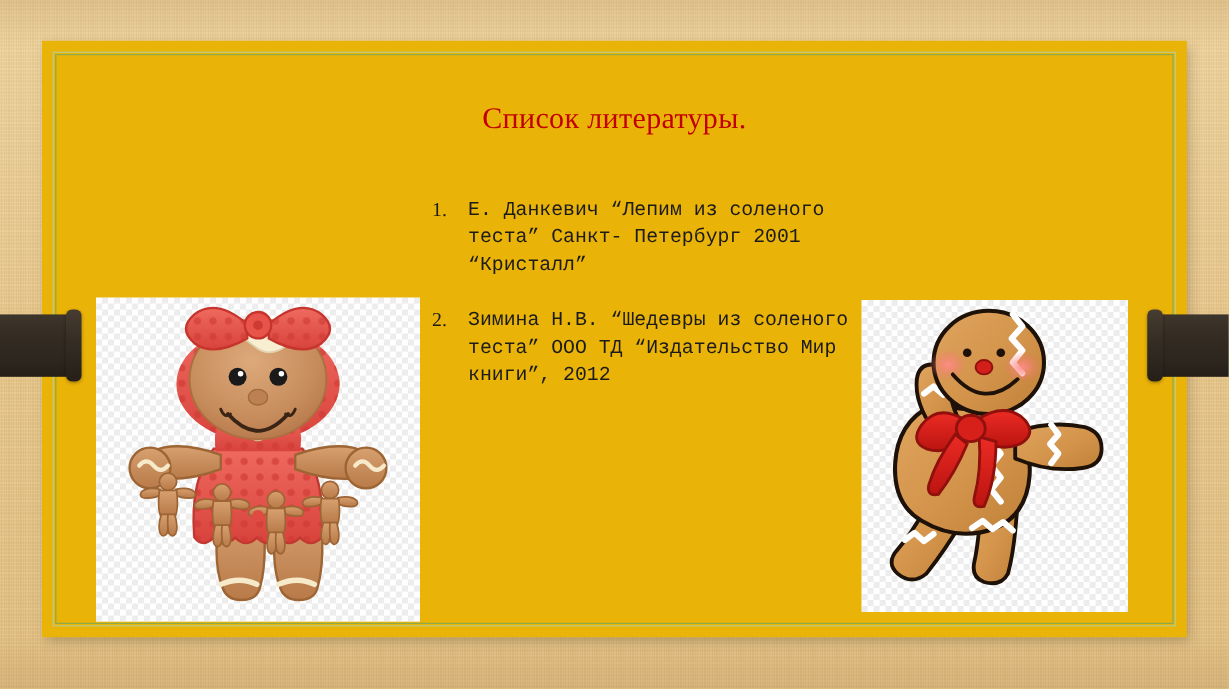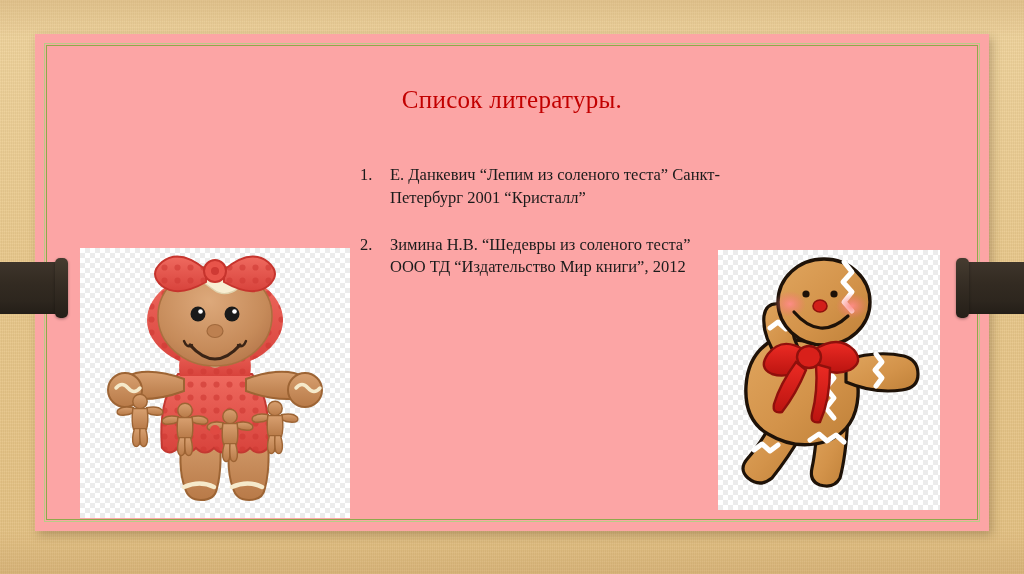--- a/index.html
+++ b/index.html
@@ -67,21 +67,21 @@
   #ribbon-right { right: 0; width: 66px; }
   #ribbon-right::after { left: -2px; }
 
   
   #slide-card {
     position: absolute;
     left: 35px;
     top: 34px;
     width: 954px;
     height: 497px;
-    background: #fca5a5;
+    background: #eab308;
     box-shadow: 3px 4px 9px rgba(80,60,35,0.30);
     z-index: 3;
   }
   #slide-card-border {
     position: absolute;
     left: 11px; top: 11px; right: 11px; bottom: 11px;
     border: 1.5px solid #8fa94c;
     outline: 1px solid #b9cc86;
     outline-offset: 1.5px;
     pointer-events: none;
@@ -114,21 +114,21 @@
     margin-bottom: 24px;
     color: #1b1b1b;
     font-size: 16.5px;
     line-height: 1.38;
   }
   .ref-number {
     width: 30px;
     flex: 0 0 30px;
     text-align: left;
   }
-  .ref-text { flex: 1 1 auto; }
+  .ref-text { flex: 1 1 auto; font-family: Liberation Mono, monospace; }
 
   
   .checker {
     position: absolute;
     background-color: #ffffff;
     background-image:
       linear-gradient(45deg, #ececec 25%, transparent 25%, transparent 75%, #ececec 75%),
       linear-gradient(45deg, #ececec 25%, transparent 25%, transparent 75%, #ececec 75%);
     background-size: 10px 10px;
     background-position: 0 0, 5px 5px;

